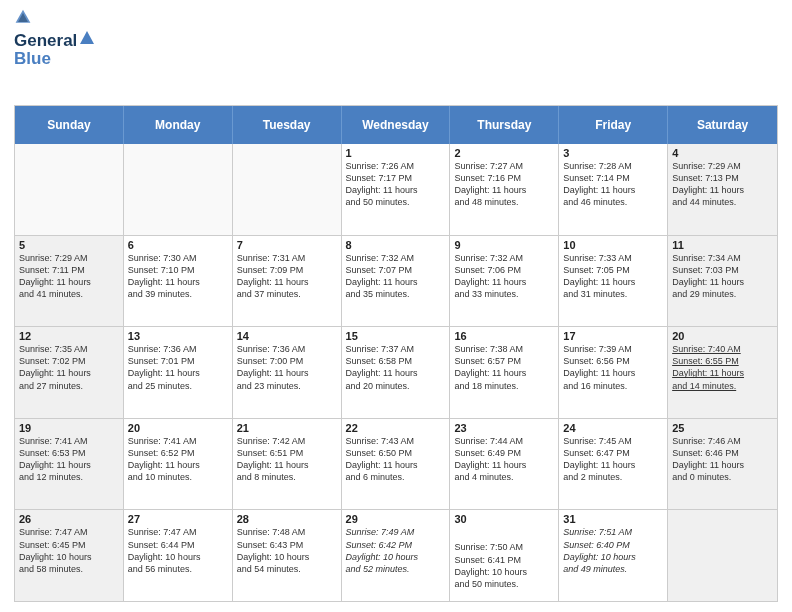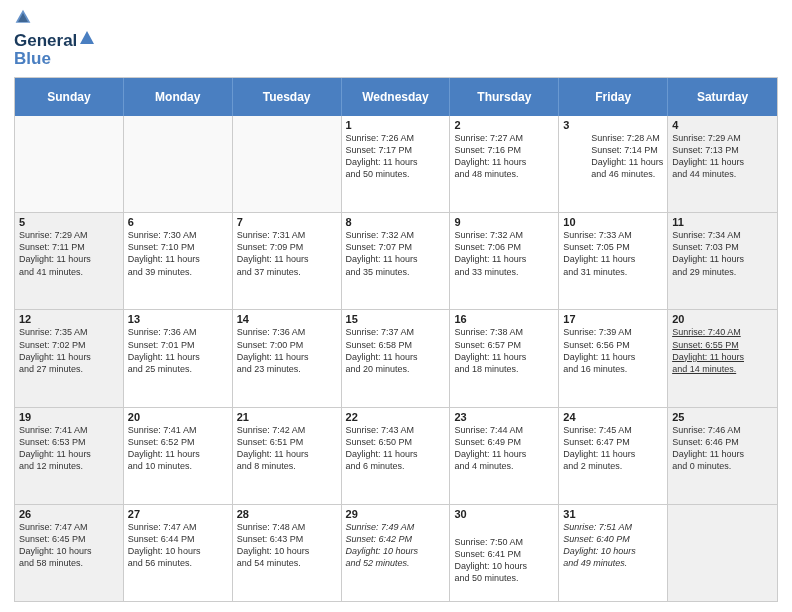--- a/index.html
+++ b/index.html
@@ -10,20 +10,21 @@
       height: 612px;
       overflow: hidden;
     }
     .page {
       width: 792px;
       height: 612px;
       background: #fff;
       display: flex;
       flex-direction: column;
       padding: 10px 14px 10px 14px;
+      gap: 28px;
     }
     .header {
       display: flex;
       justify-content: space-between;
       align-items: flex-start;
       margin-bottom: 8px;
     }
     .logo {
       display: flex;
       align-items: center;
@@ -154,21 +155,21 @@
           </div>
           <div class="cal-cell">
             <span class="day-num">2</span>
             <div class="cell-text" style="white-space: pre-line;">Sunrise: 7:27 AM
 Sunset: 7:16 PM
 Daylight: 11 hours
 and 48 minutes.</div>
           </div>
           <div class="cal-cell">
             <span class="day-num">3</span>
-            <div class="cell-text" style="white-space: pre-line; margin-left: 28px;">Sunrise: 7:28 AM
+            <div class="cell-text" style="white-space: pre-line;">Sunrise: 7:28 AM
 Sunset: 7:14 PM
 Daylight: 11 hours
 and 46 minutes.</div>
           </div>
           <div class="cal-cell shaded">
             <span class="day-num">4</span>
             <div class="cell-text" style="white-space: pre-line;">Sunrise: 7:29 AM
 Sunset: 7:13 PM
 Daylight: 11 hours
 and 44 minutes.</div>

